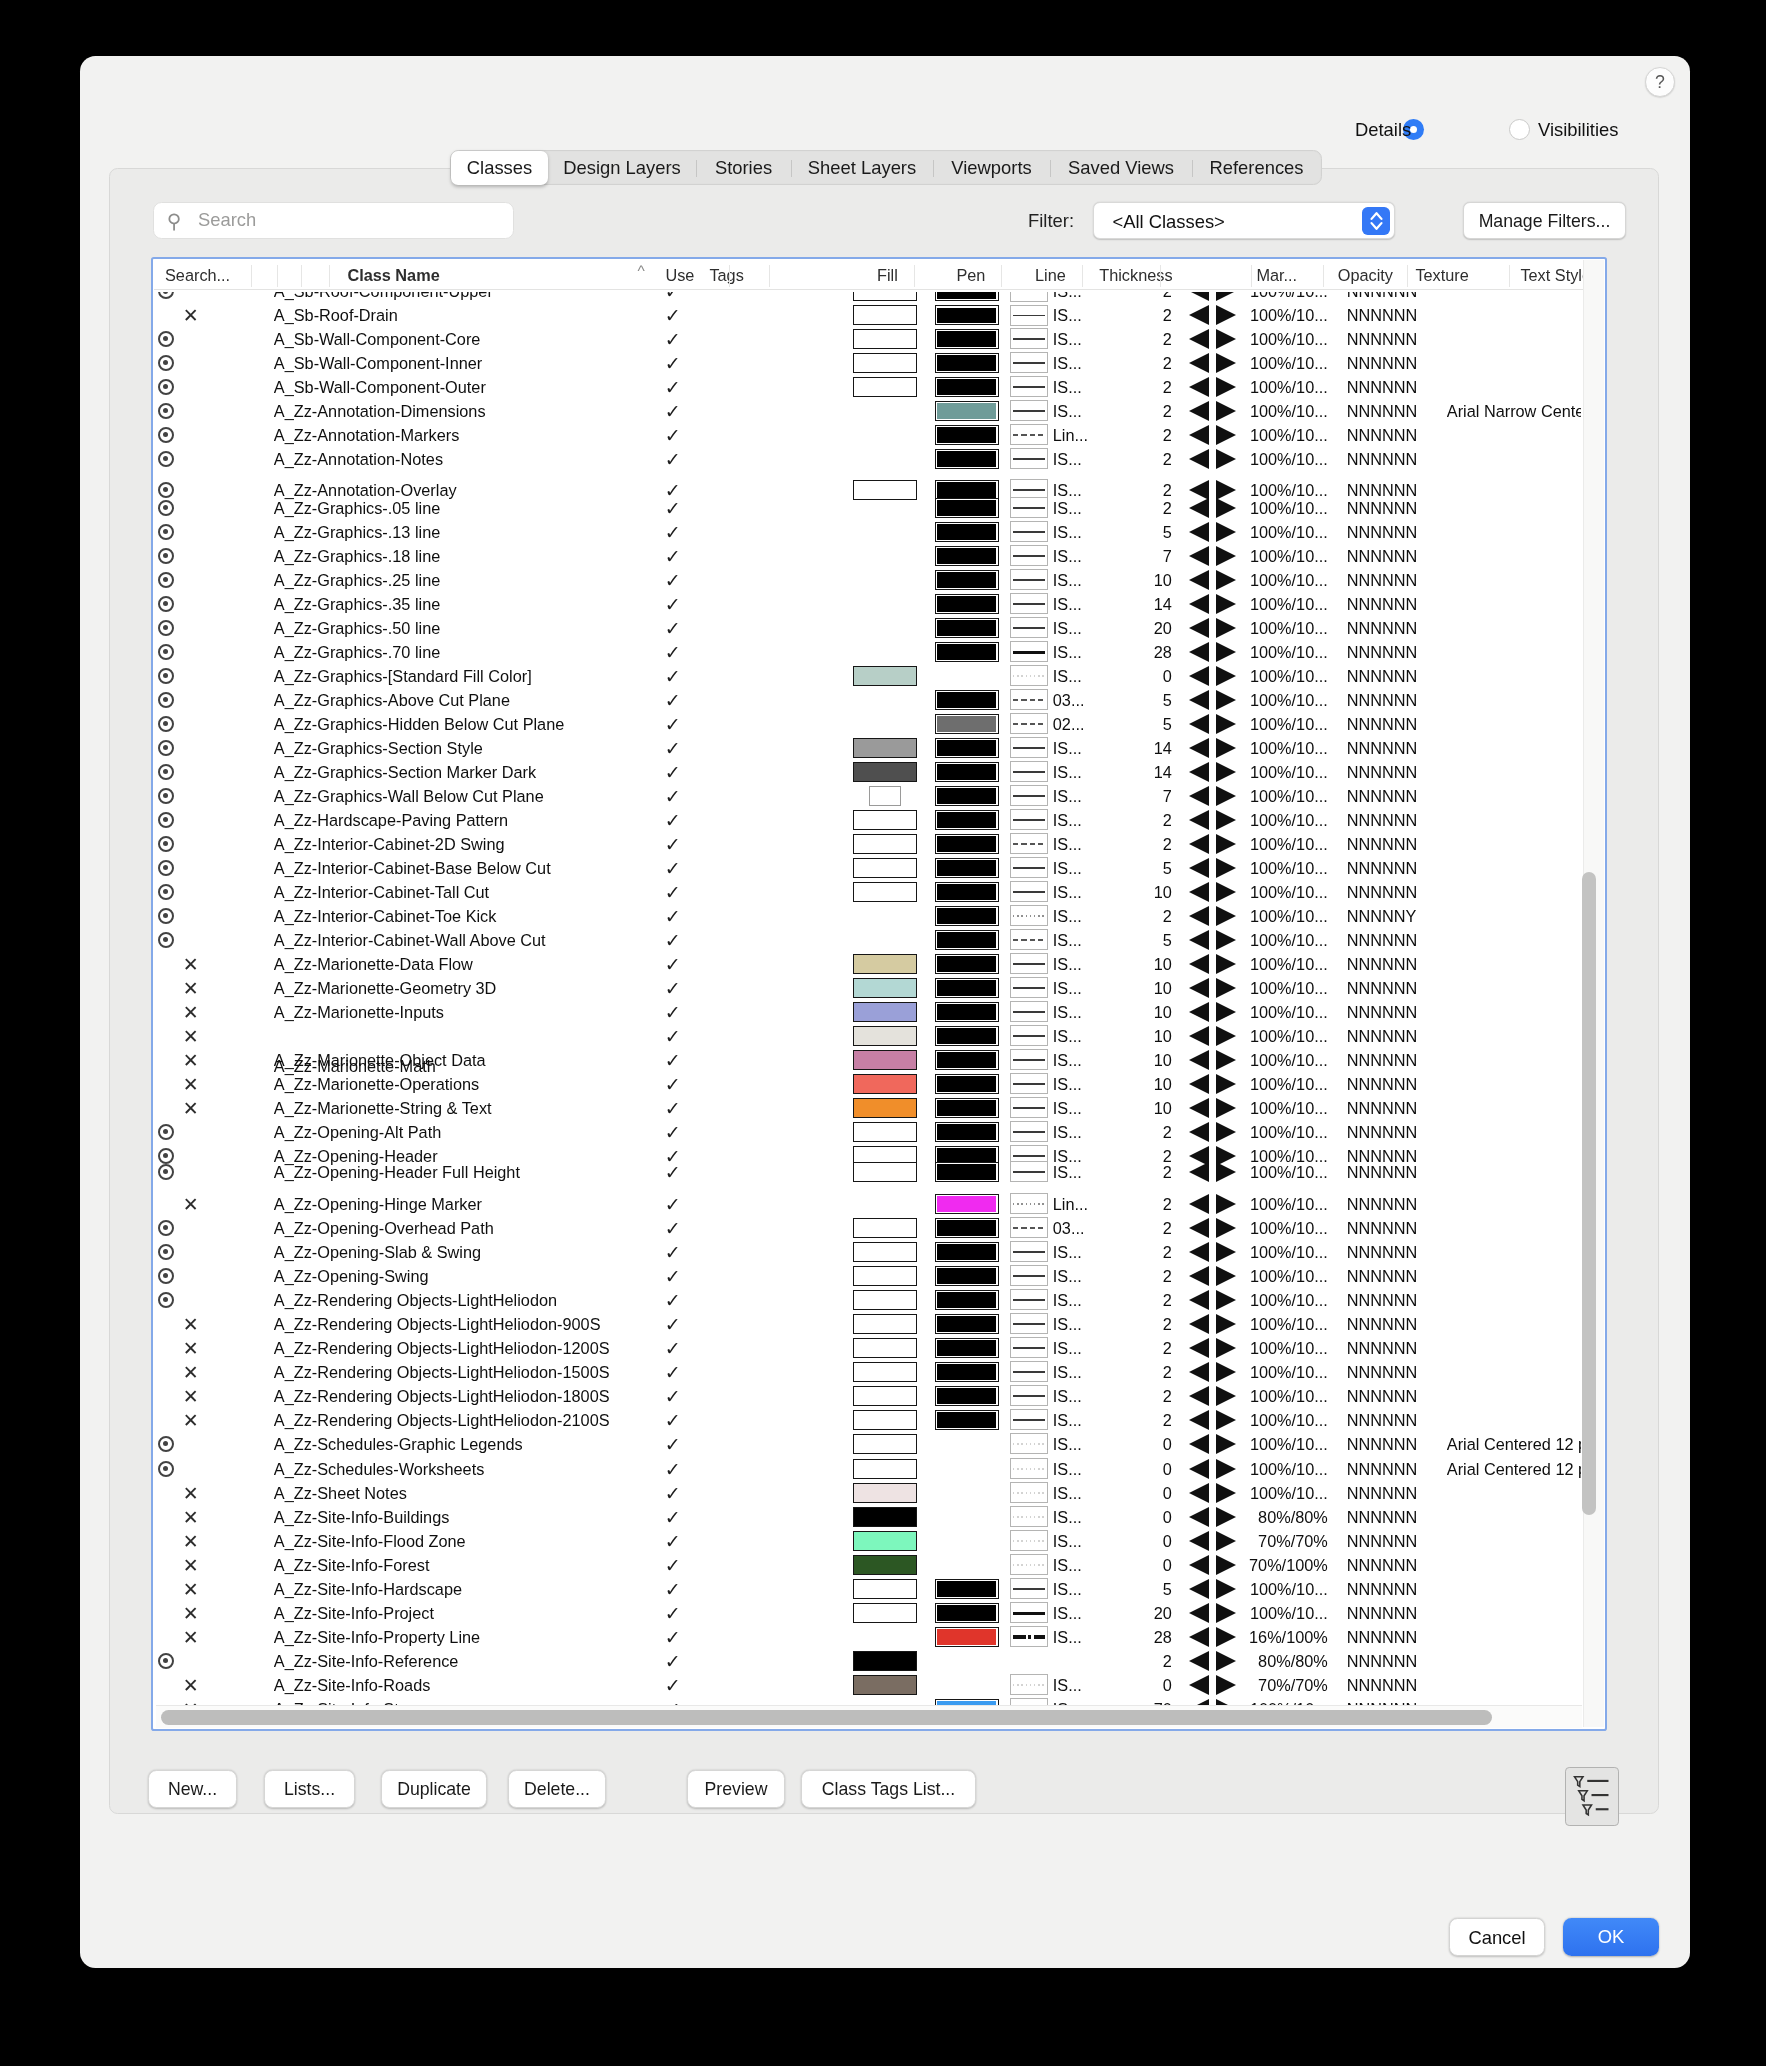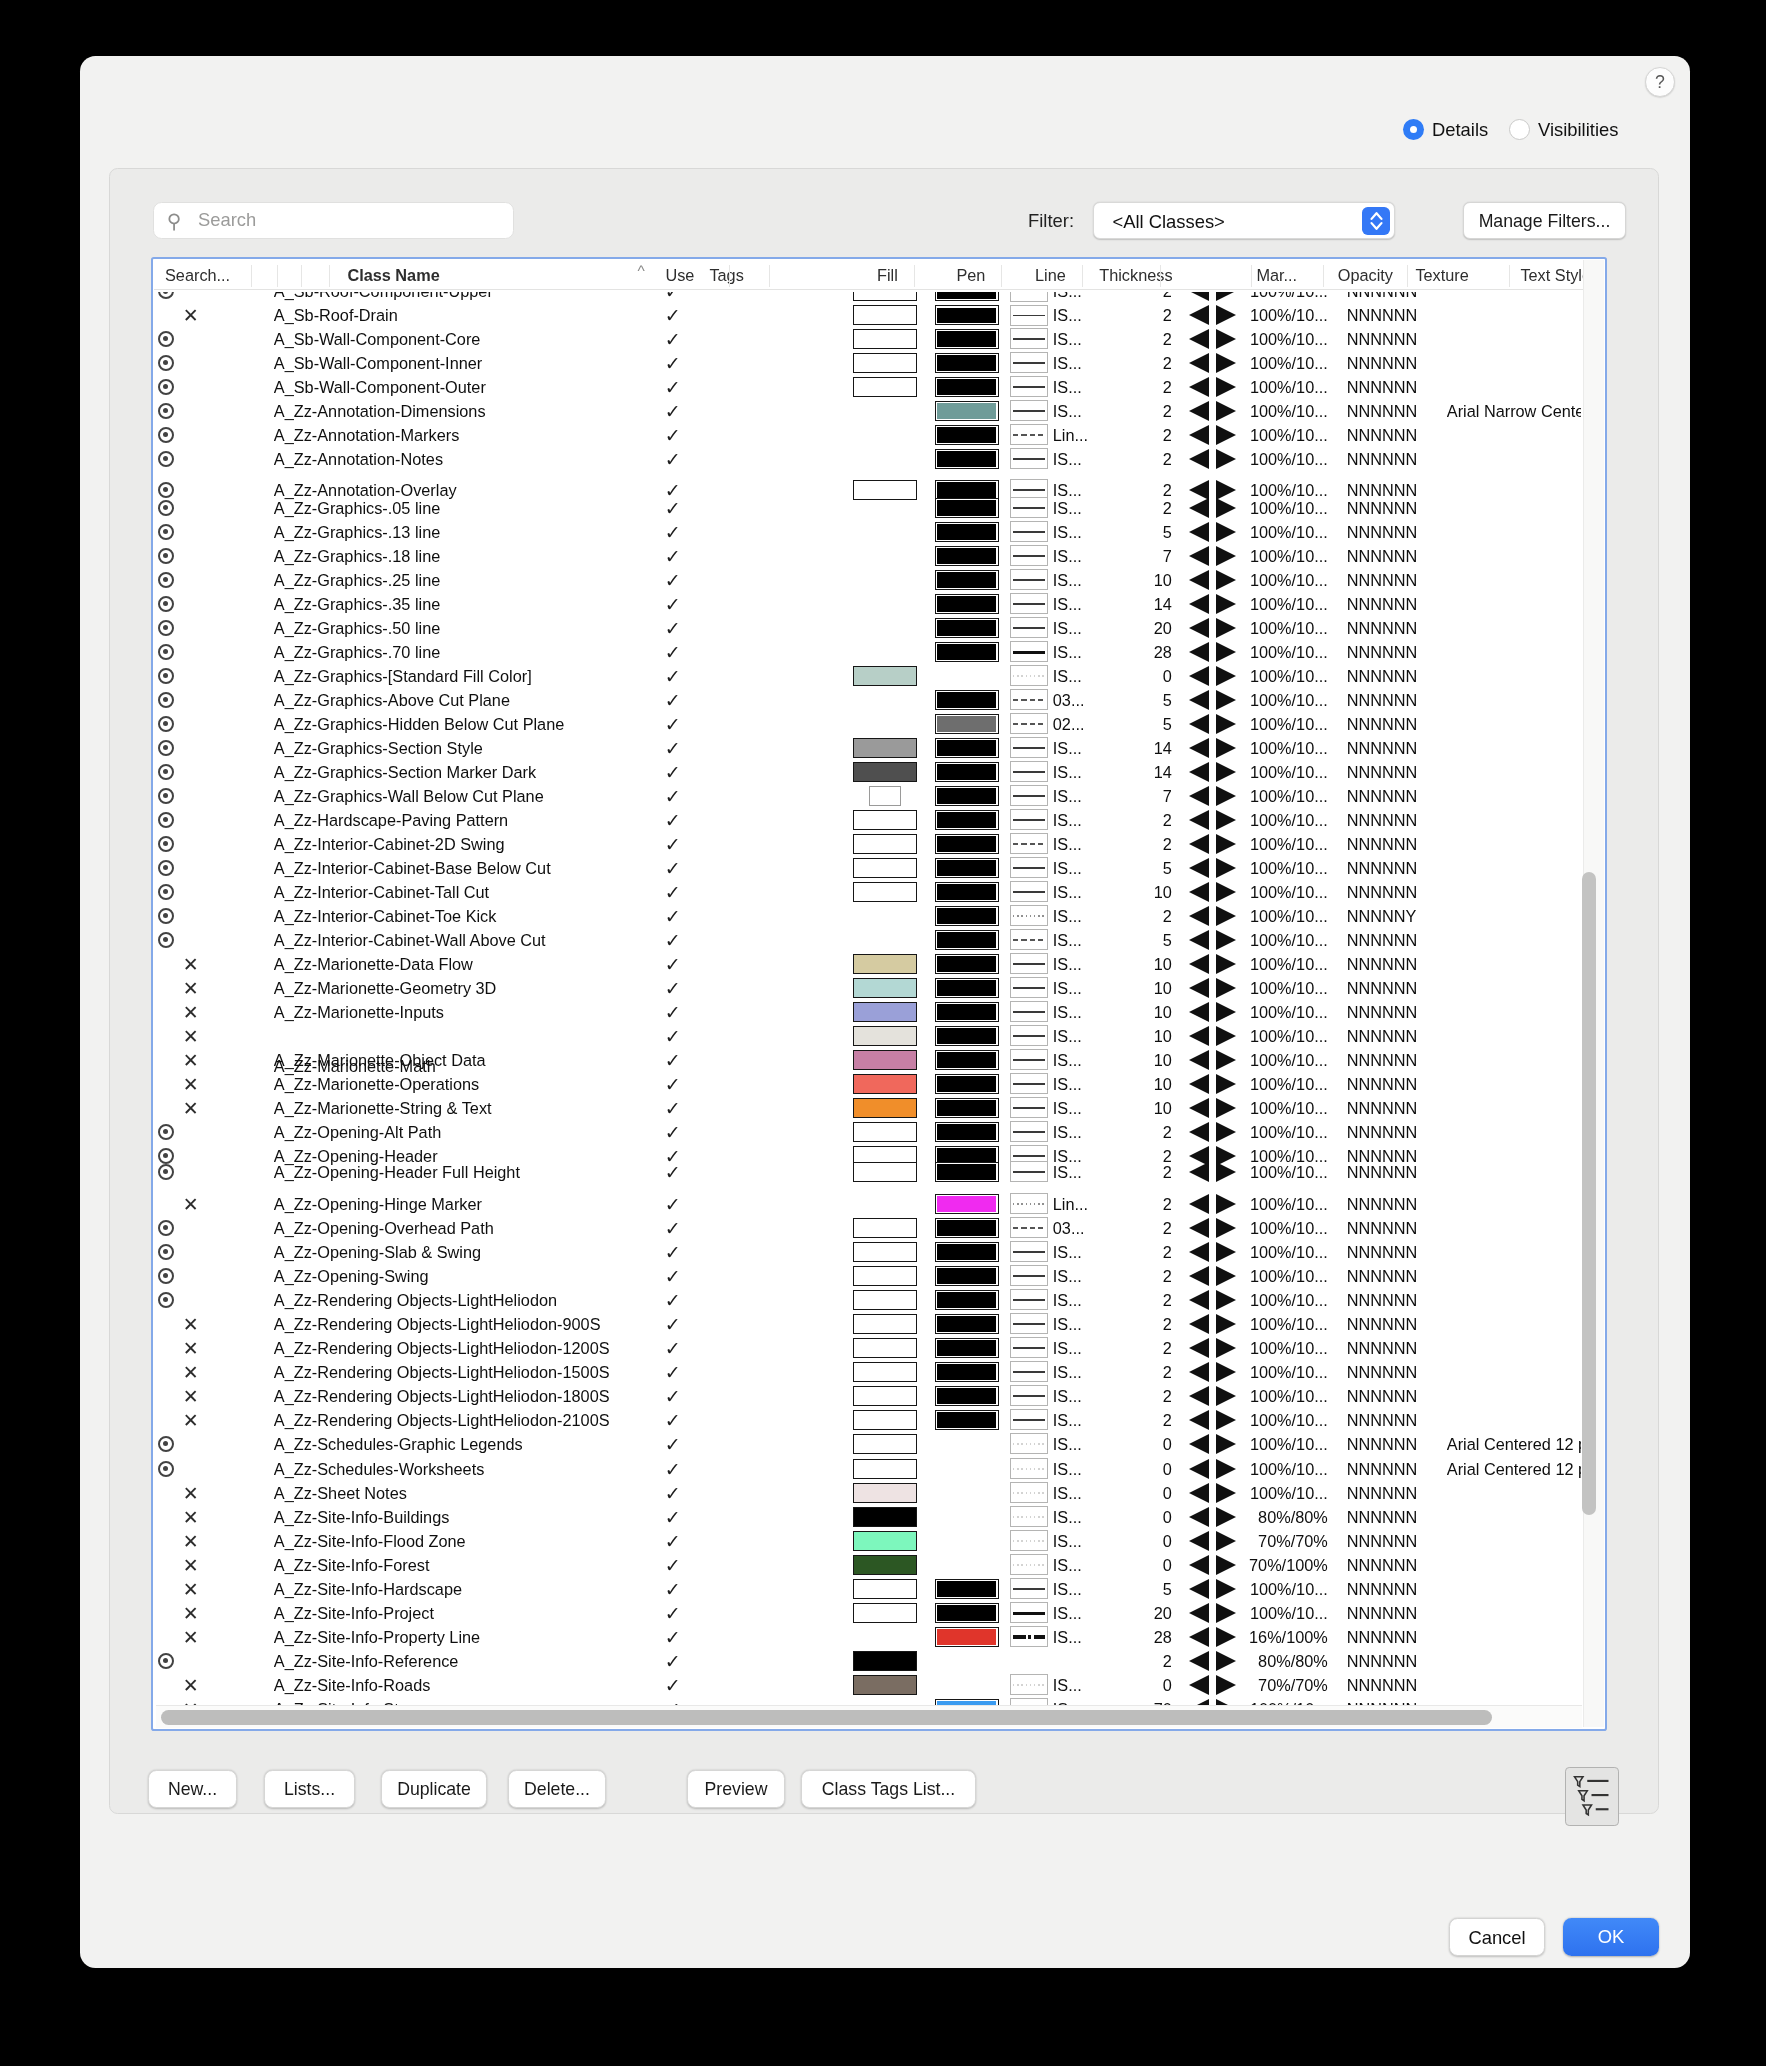--- a/index.html
+++ b/index.html
@@ -78,26 +78,35 @@
   #ok-btn{position:absolute;left:1483px;top:1862px;width:96px;height:38px;background:linear-gradient(#4189f8,#2e72ef);border:none;border-radius:8.5px;box-shadow:0 0.7px 2.1px rgba(0,0,0,.3);text-align:center;line-height:38px;font-size:18.4px;color:#fff;}
 </style>
 </head>
 <body>
 
 <div id="win">
   <div id="help-btn">?</div>
 
   <div class="radio-row">
     <span class="radio on" style="left:1323px"></span>
-    <span class="radio-label" style="left:1352px">Details</span>
+    <span class="radio-label" style="left:1275px">Details</span>
     <span class="radio off" style="left:1429px"></span>
     <span class="radio-label" style="left:1458px">Visibilities</span>
   </div>
 
   <div id="panel"></div>
+  <div id="tabbar">
+      <div class="tab-seg sel" style="width: 97px;">Classes</div>
+      <div class="tab-seg" style="width: 148px;">Design Layers</div>
+      <div class="tab-seg" style="width: 95px;">Stories<span class="tab-sep"></span></div>
+      <div class="tab-seg" style="width: 142px;">Sheet Layers<span class="tab-sep"></span></div>
+      <div class="tab-seg" style="width: 117px;">Viewports<span class="tab-sep"></span></div>
+      <div class="tab-seg" style="width: 142px;">Saved Views<span class="tab-sep"></span></div>
+      <div class="tab-seg" style="width: 129px;">References<span class="tab-sep"></span></div>
+    </div>
 
   <div id="search">
     <span id="search-glyph">⚲</span>
     <input id="search-input" placeholder="Search" style="">
   </div>
   <div id="filter-label">Filter:</div>
   <div id="filter-select">
     <span id="filter-value">&lt;All Classes&gt;</span>
     <span id="filter-stepper">
       <svg width="17" height="20" viewBox="0 0 24 28">

